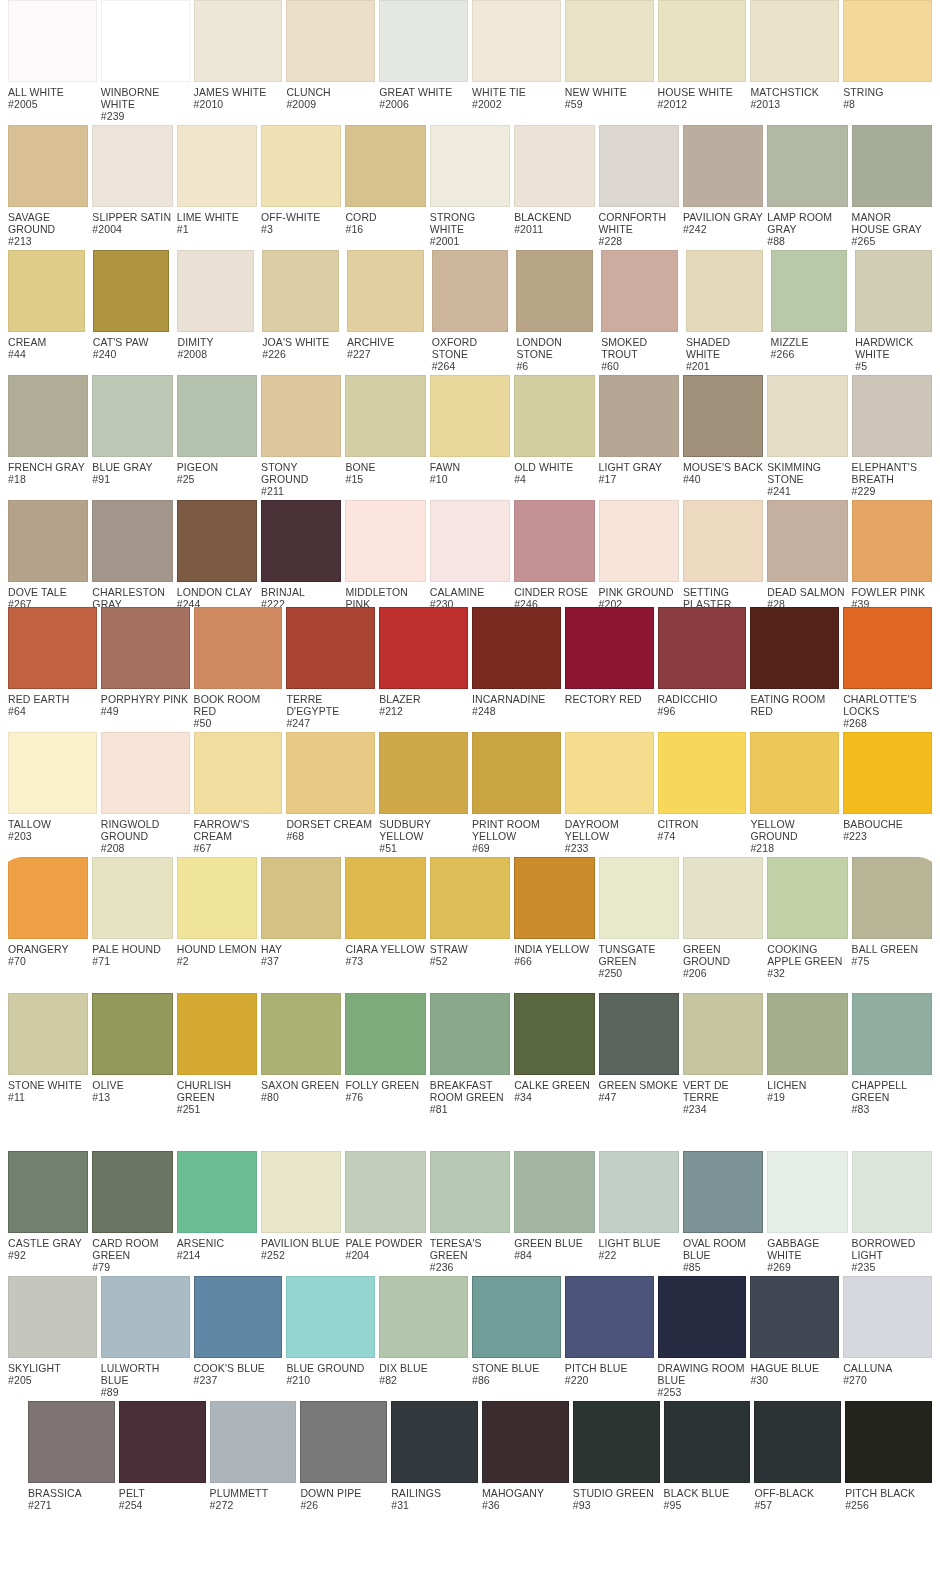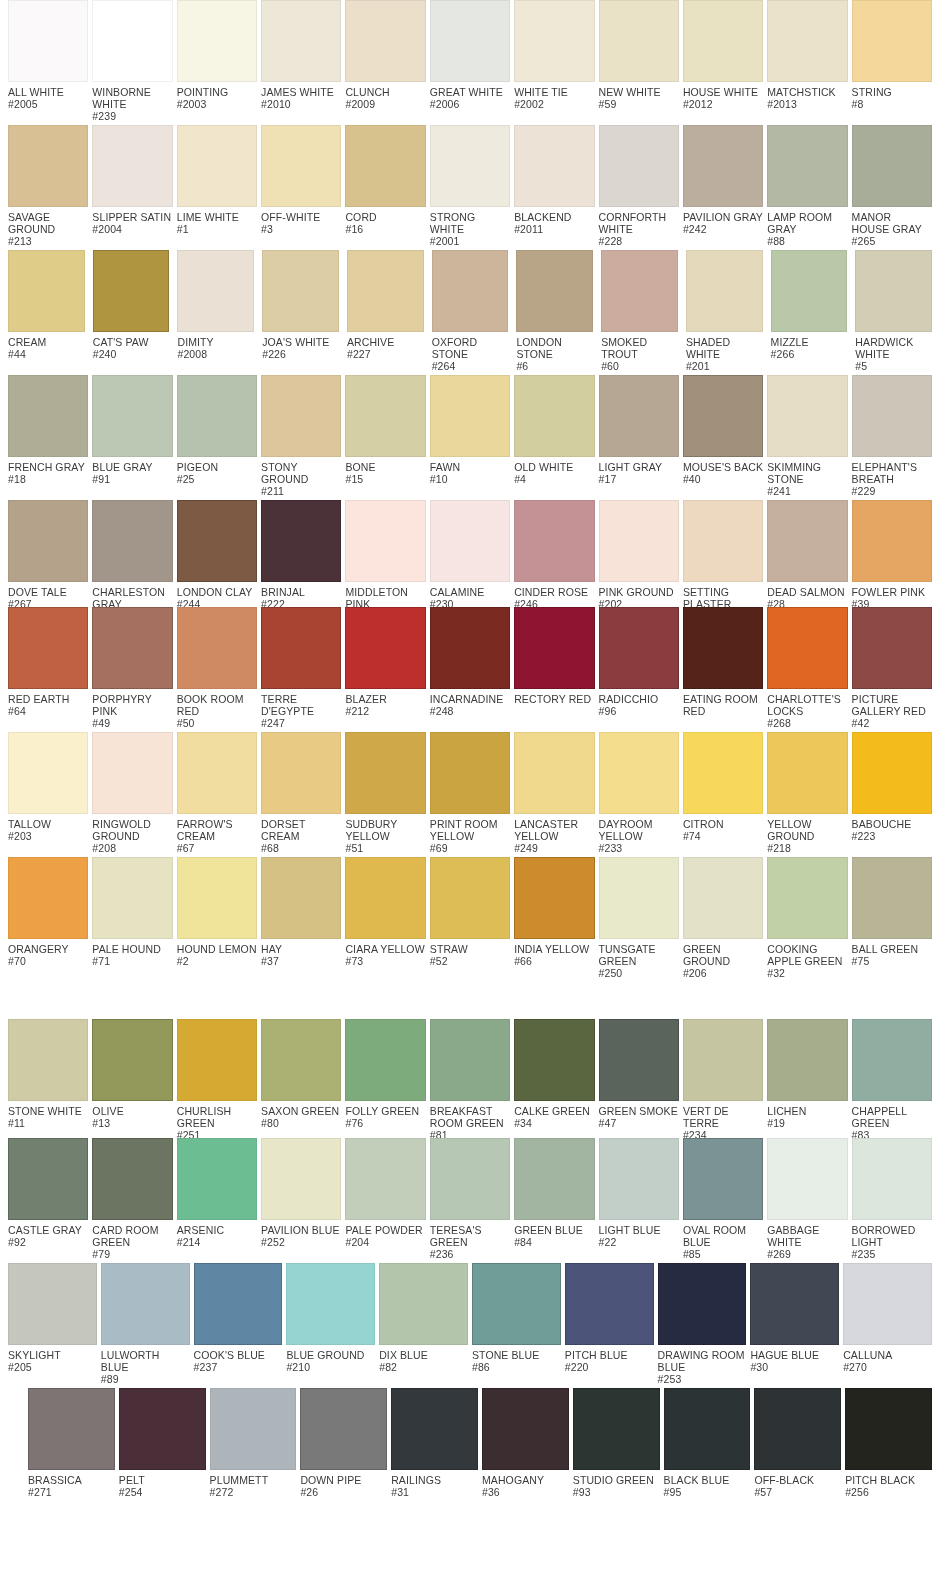--- a/index.html
+++ b/index.html
@@ -72,27 +72,20 @@
         </div>
       </div>
       <div class="swatch-cell">
         <div class="chip" style="background: rgb(255, 255, 255); box-shadow: rgba(0, 0, 0, 0.06) 0px 0px 0px 1px inset;"></div>
         <div class="caption">
           <span class="cap-name">WINBORNE WHITE</span>
           <span class="cap-code">#239</span>
         </div>
       </div>
       <div class="swatch-cell">
-        <div class="chip" style="background: rgb(247, 245, 228); box-shadow: rgba(0, 0, 0, 0.06) 0px 0px 0px 1px inset;"></div>
-        <div class="caption">
-          <span class="cap-name">POINTING</span>
-          <span class="cap-code">#2003</span>
-        </div>
-      </div>
-      <div class="swatch-cell">
         <div class="chip" style="background: rgb(237, 231, 216); box-shadow: rgba(0, 0, 0, 0.06) 0px 0px 0px 1px inset;"></div>
         <div class="caption">
           <span class="cap-name">JAMES WHITE</span>
           <span class="cap-code">#2010</span>
         </div>
       </div>
       <div class="swatch-cell">
         <div class="chip" style="background: rgb(235, 223, 201); box-shadow: rgba(0, 0, 0, 0.06) 0px 0px 0px 1px inset;"></div>
         <div class="caption">
           <span class="cap-name">CLUNCH</span>
@@ -522,27 +515,20 @@
           <span class="cap-code"></span>
         </div>
       </div>
       <div class="swatch-cell">
         <div class="chip" style="background: rgb(224, 102, 35); box-shadow: rgba(0, 0, 0, 0.18) 0px 0px 0px 1px inset;"></div>
         <div class="caption">
           <span class="cap-name">CHARLOTTE'S LOCKS</span>
           <span class="cap-code">#268</span>
         </div>
       </div>
-      <div class="swatch-cell">
-        <div class="chip" style="background: rgb(141, 74, 68); box-shadow: rgba(0, 0, 0, 0.18) 0px 0px 0px 1px inset;"></div>
-        <div class="caption">
-          <span class="cap-name">PICTURE GALLERY RED</span>
-          <span class="cap-code">#42</span>
-        </div>
-      </div>
     </div>
     <div class="row row-body" style="height: 125px;">
       <div class="swatch-cell">
         <div class="chip" style="background: rgb(251, 240, 204); box-shadow: rgba(0, 0, 0, 0.06) 0px 0px 0px 1px inset;"></div>
         <div class="caption">
           <span class="cap-name">TALLOW</span>
           <span class="cap-code">#203</span>
         </div>
       </div>
       <div class="swatch-cell">
@@ -574,27 +560,20 @@
         </div>
       </div>
       <div class="swatch-cell">
         <div class="chip" style="background: rgb(201, 164, 64); box-shadow: rgba(0, 0, 0, 0.06) 0px 0px 0px 1px inset;"></div>
         <div class="caption">
           <span class="cap-name">PRINT ROOM YELLOW</span>
           <span class="cap-code">#69</span>
         </div>
       </div>
       <div class="swatch-cell">
-        <div class="chip" style="background: rgb(240, 217, 140); box-shadow: rgba(0, 0, 0, 0.06) 0px 0px 0px 1px inset;"></div>
-        <div class="caption">
-          <span class="cap-name">LANCASTER YELLOW</span>
-          <span class="cap-code">#249</span>
-        </div>
-      </div>
-      <div class="swatch-cell">
         <div class="chip" style="background: rgb(244, 221, 140); box-shadow: rgba(0, 0, 0, 0.06) 0px 0px 0px 1px inset;"></div>
         <div class="caption">
           <span class="cap-name">DAYROOM YELLOW</span>
           <span class="cap-code">#233</span>
         </div>
       </div>
       <div class="swatch-cell">
         <div class="chip" style="background: rgb(248, 216, 90); box-shadow: rgba(0, 0, 0, 0.06) 0px 0px 0px 1px inset;"></div>
         <div class="caption">
           <span class="cap-name">CITRON</span>
@@ -609,21 +588,21 @@
         </div>
       </div>
       <div class="swatch-cell">
         <div class="chip" style="background: rgb(244, 187, 29); box-shadow: rgba(0, 0, 0, 0.06) 0px 0px 0px 1px inset;"></div>
         <div class="caption">
           <span class="cap-name">BABOUCHE</span>
           <span class="cap-code">#223</span>
         </div>
       </div>
     </div>
-    <div class="row row-body" style="height: 162px;">
+    <div class="row row-body" style="height: 136px; border-radius: 22px;">
       <div class="swatch-cell">
         <div class="chip" style="background: rgb(237, 160, 68); box-shadow: rgba(0, 0, 0, 0.06) 0px 0px 0px 1px inset;"></div>
         <div class="caption">
           <span class="cap-name">ORANGERY</span>
           <span class="cap-code">#70</span>
         </div>
       </div>
       <div class="swatch-cell">
         <div class="chip" style="background: rgb(230, 227, 194); box-shadow: rgba(0, 0, 0, 0.06) 0px 0px 0px 1px inset;"></div>
         <div class="caption">
@@ -688,21 +667,21 @@
         </div>
       </div>
       <div class="swatch-cell">
         <div class="chip" style="background: rgb(184, 180, 150); box-shadow: rgba(0, 0, 0, 0.06) 0px 0px 0px 1px inset;"></div>
         <div class="caption">
           <span class="cap-name">BALL GREEN</span>
           <span class="cap-code">#75</span>
         </div>
       </div>
     </div>
-    <div class="row row-body" style="height: 119px;">
+    <div class="row row-body" style="height: 158px;">
       <div class="swatch-cell">
         <div class="chip" style="background: rgb(207, 203, 164); box-shadow: rgba(0, 0, 0, 0.06) 0px 0px 0px 1px inset;"></div>
         <div class="caption">
           <span class="cap-name">STONE WHITE</span>
           <span class="cap-code">#11</span>
         </div>
       </div>
       <div class="swatch-cell">
         <div class="chip" style="background: rgb(147, 153, 90); box-shadow: rgba(0, 0, 0, 0.18) 0px 0px 0px 1px inset;"></div>
         <div class="caption">

